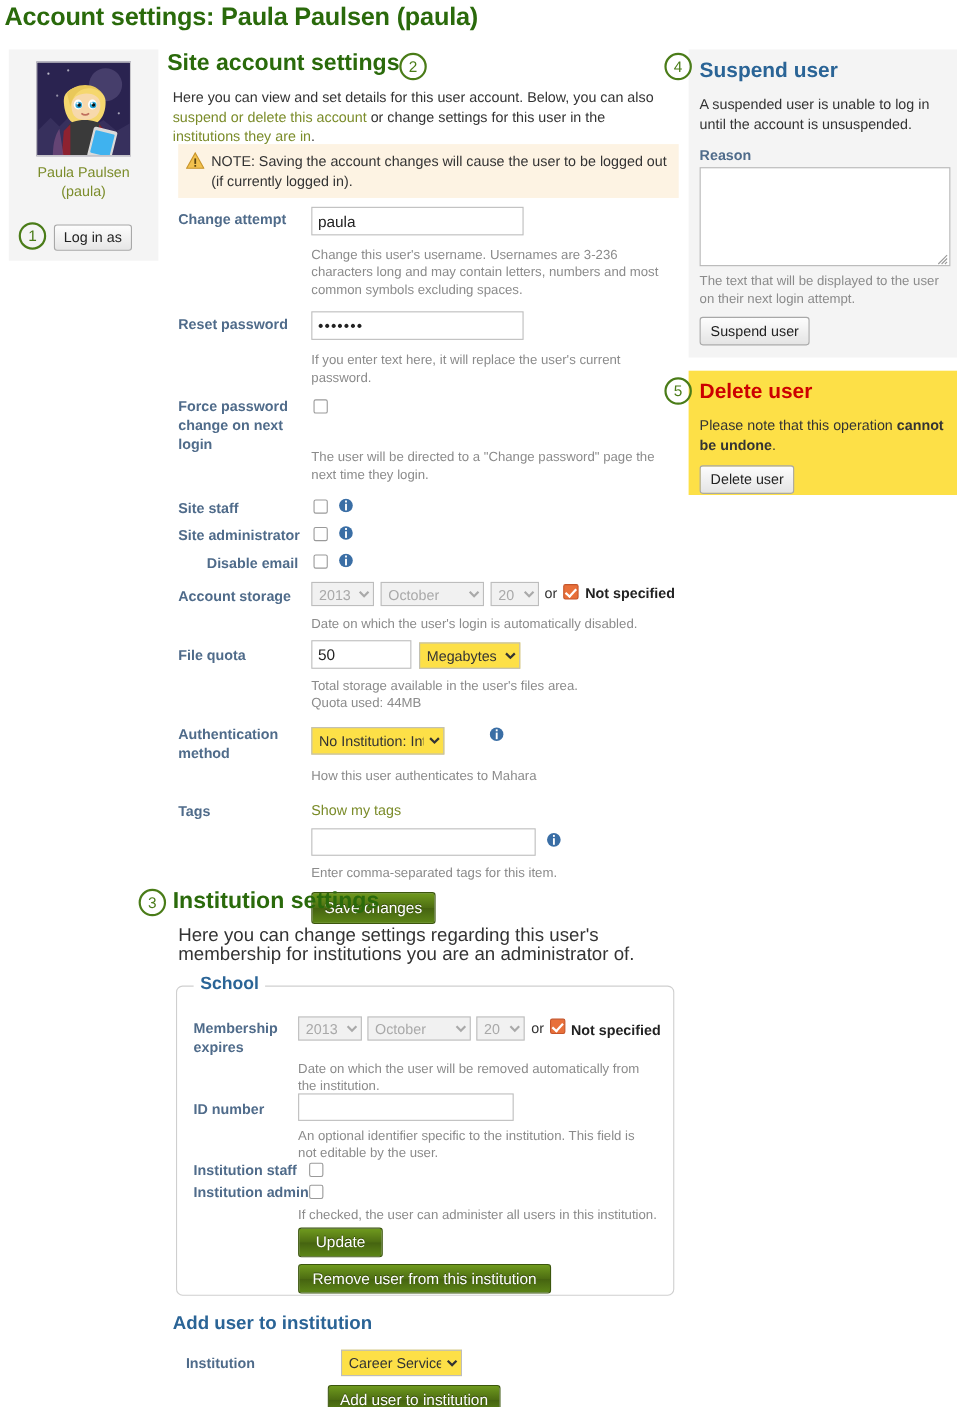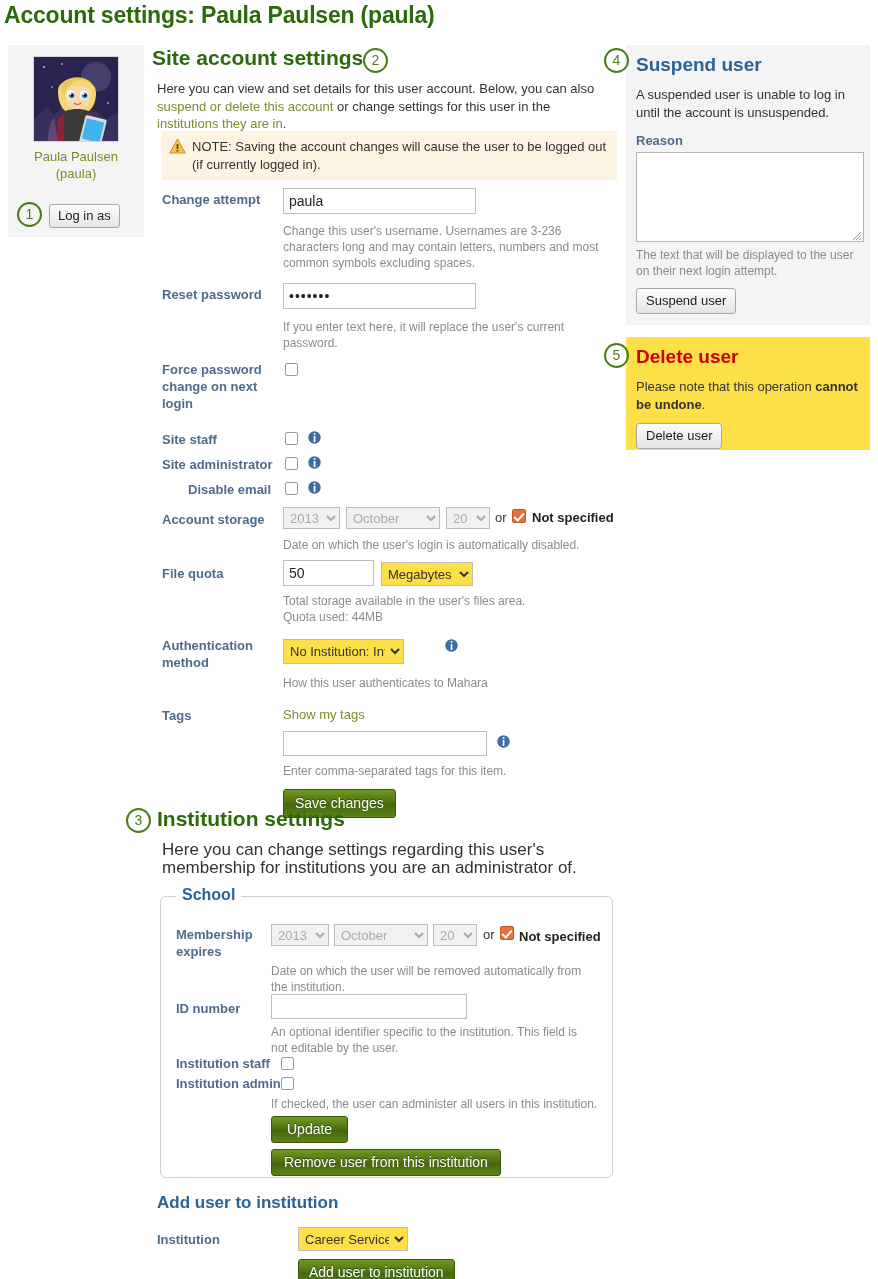--- a/index.html
+++ b/index.html
@@ -309,20 +309,21 @@
     <div class="row" style="height:36px; margin-top:12px;">
       <div class="lbl" style="top:4px;">Reset password</div>
       <input class="txt" style="position: absolute; left: 126px; top: 0px; width: 193px; letter-spacing: 1px;" value="•••••••">
     </div>
     <div class="help" style="position:relative; left:126px; width:330px;">If you enter text here, it will replace the user's current password.</div>
 
     <div class="row" style="height:56px; margin-top:10px;">
       <div class="lbl" style="top:0px; line-height:17px;">Force password change on next login</div>
       <span class="cb" style="position:absolute; left:128px; top:2px;"></span>
     </div>
+    <div class="help" style="position:relative; left:126px; width:330px; margin-top:-10px;">The user will be directed to a "Change password" page the next time they login.</div>
 
     <div class="row" style="height:25px; margin-top:12px;">
       <div class="lbl" style="top:3px;">Site staff</div>
       <span class="cb" style="position:absolute; left:128px; top:3px;"></span>
       <span class="info-ico" style="position:absolute; left:151px; top:2px;">
         <svg width="13" height="13" viewBox="0 0 13 13" xmlns="http://www.w3.org/2000/svg">
           <circle cx="6.5" cy="6.5" r="6.2" fill="#3a6ea5"></circle>
           <rect x="5.7" y="2" width="1.7" height="1.8" fill="#fff"></rect>
           <rect x="5.7" y="5" width="1.7" height="6" fill="#fff"></rect>
         </svg>
@@ -477,21 +478,21 @@
     <div class="lbl2" style="top:179px; width:108px;">Institution admin</div>
     <span class="cb" style="position:absolute; left:120px; top:180px;"></span>
     <div class="help" style="position:absolute; left:110px; top:199px; width:330px;">If checked, the user can administer all users in this institution.</div>
 
     <button class="btn-green" style="position:absolute; left:110px; top:219px; padding:4px 15px 5px 15px;">Update</button>
     <button class="btn-green" style="position:absolute; left:110px; top:252px; padding:4px 12px 5px 12px;">Remove user from this institution</button>
   </div>
 
   <div class="add-inst">
     <h3 class="add-inst-h">Add user to institution</h3>
-    <div style="position:relative; height:26px; margin-top:14px;">
+    <div style="position:relative; height:26px; margin-top:14px;margin-left:12px;">
       <div style="position:absolute; left:0; top:5px; font-size:13px; font-weight:bold; color:#4f6b8a;">Institution</div>
       <select class="sel" style="position:absolute; left:141px; top:0; width:110px; height:24px; font-size:13px;">
         <option>Career Service</option>
       </select>
     </div>
     <div style="position:relative; margin-top:6px; left:141px;">
       <button class="btn-green" style="padding:4px 10px 5px 10px;">Add user to institution</button>
     </div>
   </div>
 

